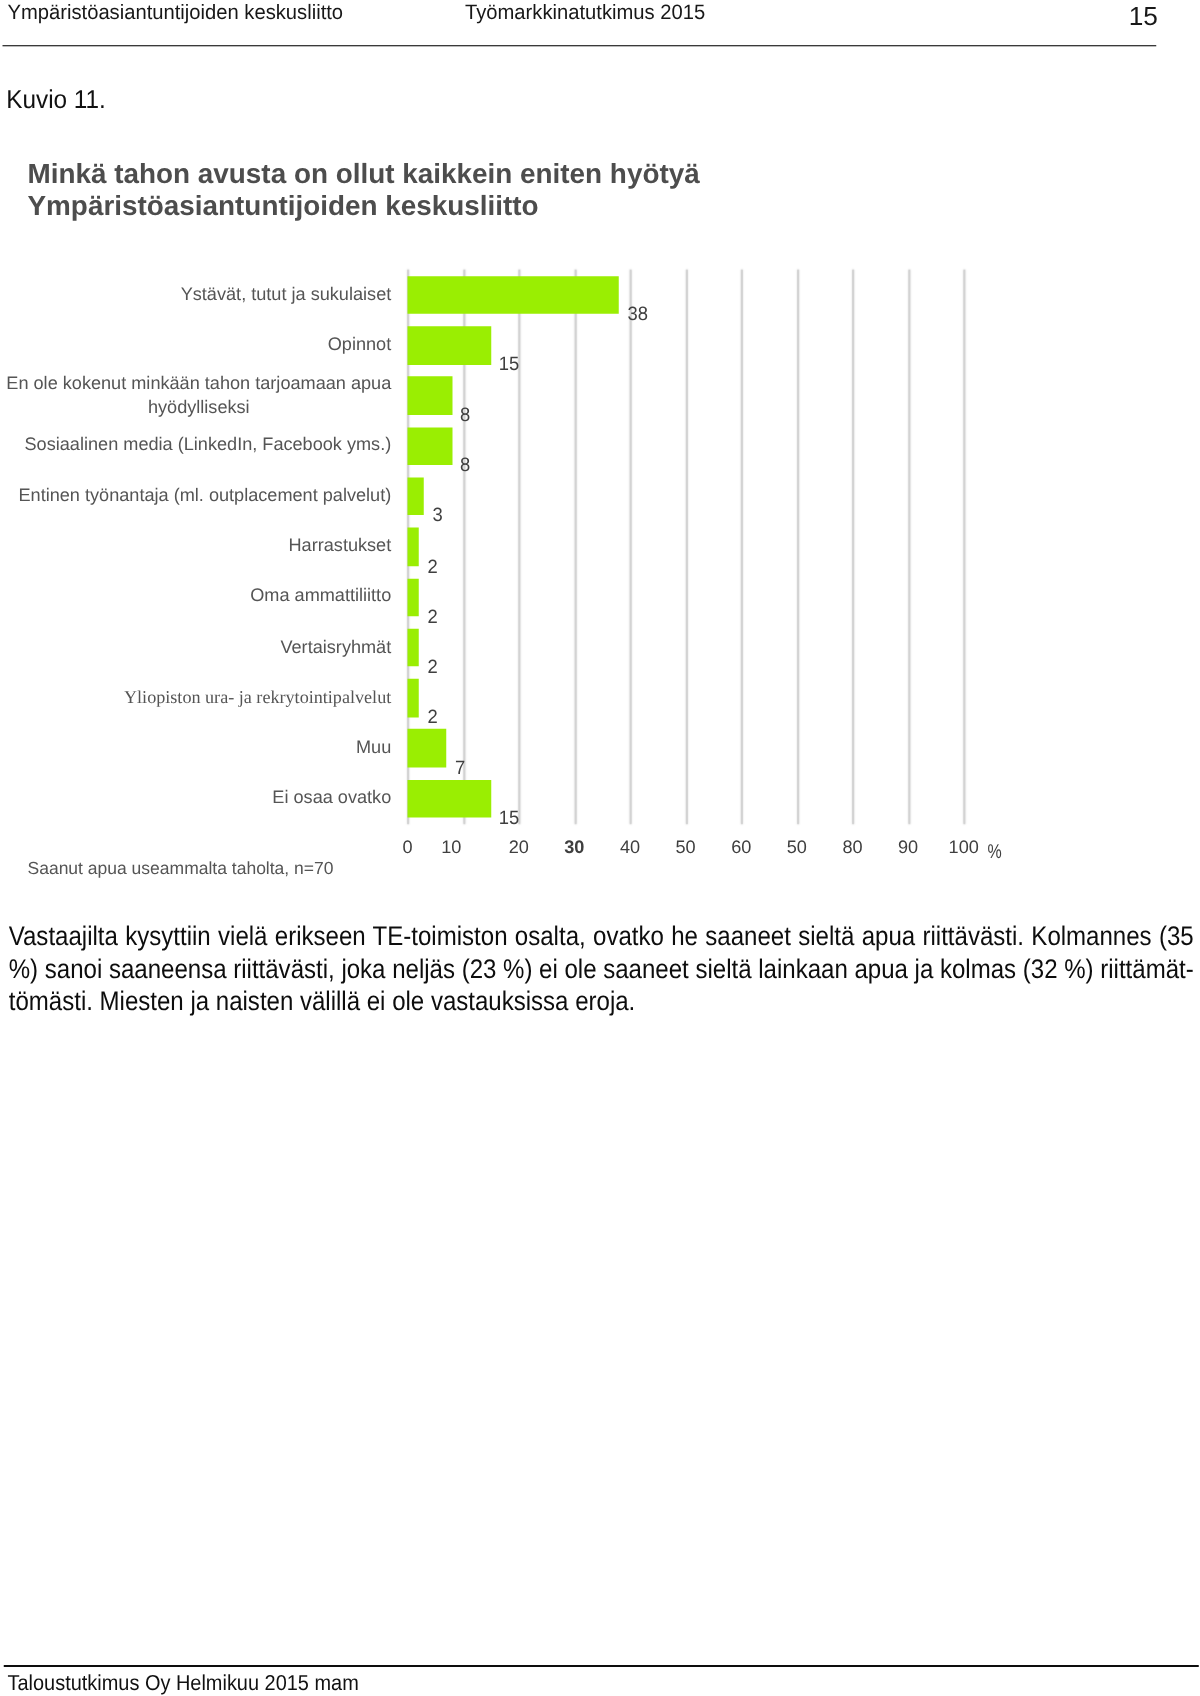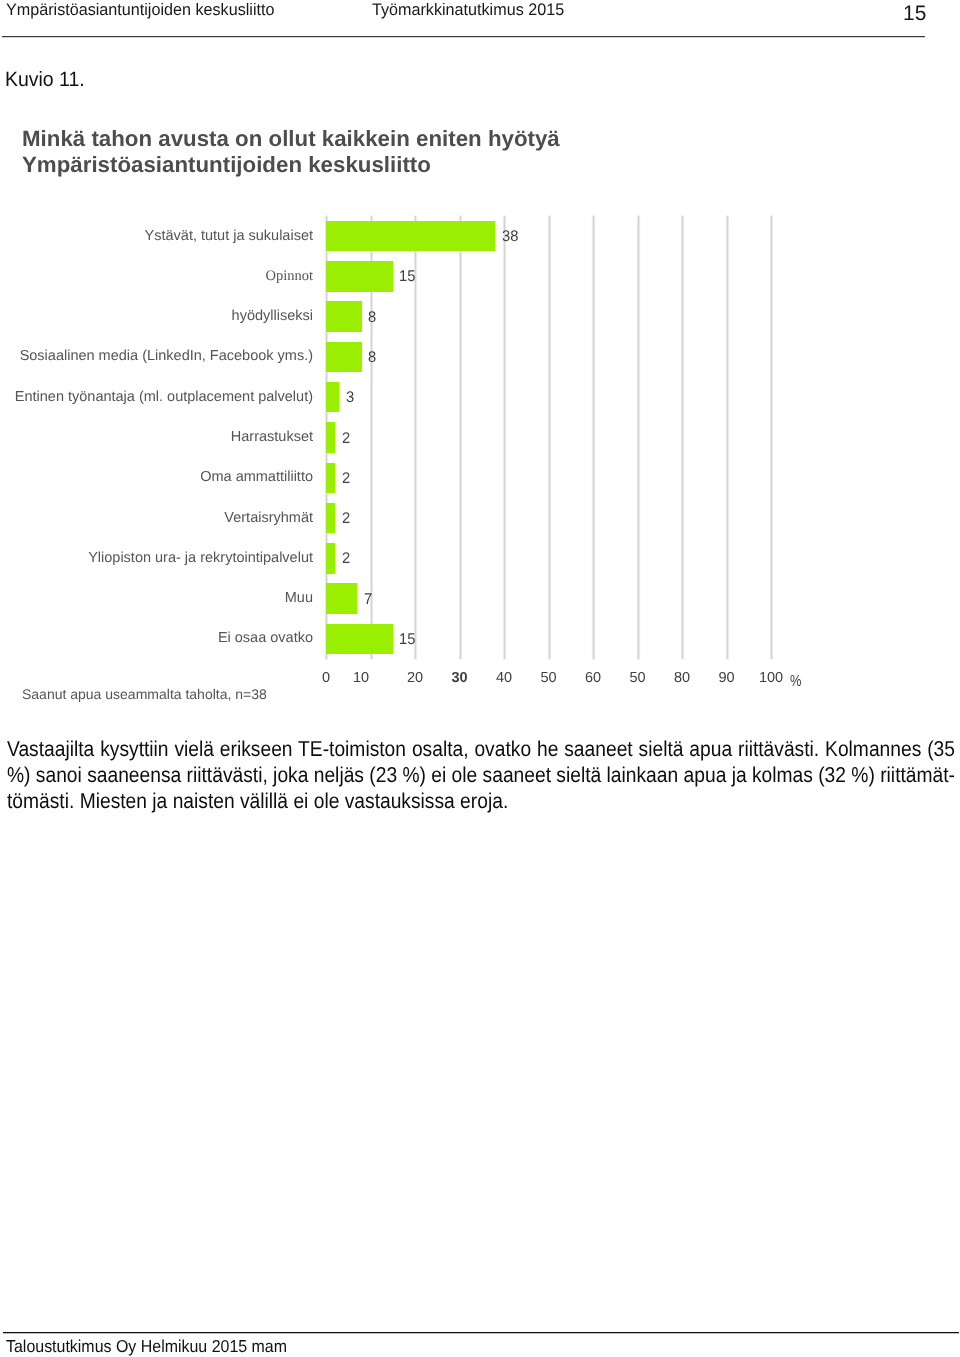--- a/index.html
+++ b/index.html
@@ -23,21 +23,21 @@
          transform:scaleX(0.945);transform-origin:left top;}
 
   
   .chart{position:absolute;left:0;top:0;width:960px;height:710px;}
   .chart-title{position:absolute;left:22px;top:126px;width:800px;font-size:22.2px;line-height:25.8px;font-weight:bold;color:#4d4d4d;
                transform:scaleX(1.005);transform-origin:left top;}
   .plot{position:absolute;left:326px;top:216px;width:445px;height:443px;}
   .gridline{position:absolute;top:0;width:1px;height:443px;background:#d3d3d3;
             box-shadow:0 0 1.2px 0.35px rgba(190,190,190,0.85);}
   .bar{position:absolute;height:30.5px;background:#9AEE02;}
-  .barval{position:absolute;font-size:15.5px;color:#3f3f3f;height:30.5px;display:flex;align-items:center;white-space:nowrap;margin-top:1px;
+  .barval{position:absolute;font-size:15.5px;color:#3f3f3f;height:30.5px;display:flex;align-items:center;white-space:nowrap;margin-top:16px;
           transform:scaleX(0.95);transform-origin:left center;}
   .catlabel{position:absolute;right:458px;width:340px;font-size:14.5px;color:#555;line-height:19px;
             display:flex;align-items:center;justify-content:flex-end;}
   .catlabel > span{display:inline-block;text-align:center;}
   .xtick{position:absolute;top:453.5px;font-size:14.5px;color:#3f3f3f;text-align:center;white-space:nowrap;
          transform:translateX(-50%);}
   .pct{position:absolute;left:790px;top:674px;font-size:16px;line-height:16px;color:#3f3f3f;
        transform:scaleX(0.8);transform-origin:left top;}
   .note{position:absolute;left:22px;top:686px;font-size:14px;line-height:17px;color:#555;}
 
@@ -98,27 +98,28 @@
         <div class="barval" style="left: 175.7px; top: 4.88636px;">38</div>
         <div class="catlabel" style="top: 0px; height: 40.2727px;">
           <span>
             <span style="display: block; white-space: nowrap;">Ystävät, tutut ja sukulaiset</span>
           </span>
         </div>
         <div class="bar" style="left: 0px; top: 45.1591px; width: 66.75px; background: rgb(154, 238, 2);"></div>
         <div class="barval" style="left: 73.35px; top: 45.1591px;">15</div>
         <div class="catlabel" style="top: 40.2727px; height: 40.2727px;">
           <span>
-            <span style="display: block; white-space: nowrap; font-family: Liberation Serif, serif;">Opinnot</span>
+            <span style="display: block; white-space: nowrap;">Opinnot</span>
           </span>
         </div>
         <div class="bar" style="left: 0px; top: 85.4318px; width: 35.6px; background: rgb(154, 238, 2);"></div>
         <div class="barval" style="left: 42.2px; top: 85.4318px;">8</div>
         <div class="catlabel" style="top: 80.5455px; height: 40.2727px;">
           <span>
+            <span style="display: block; white-space: nowrap;">En ole kokenut minkään tahon tarjoamaan apua</span>
             <span style="display: block; white-space: nowrap;">hyödylliseksi</span>
           </span>
         </div>
         <div class="bar" style="left: 0px; top: 125.705px; width: 35.6px; background: rgb(154, 238, 2);"></div>
         <div class="barval" style="left: 42.2px; top: 125.705px;">8</div>
         <div class="catlabel" style="top: 120.818px; height: 40.2727px;">
           <span>
             <span style="display: block; white-space: nowrap;">Sosiaalinen media (LinkedIn, Facebook yms.)</span>
           </span>
         </div>
@@ -147,40 +148,40 @@
         <div class="barval" style="left: 15.5px; top: 286.795px;">2</div>
         <div class="catlabel" style="top: 281.909px; height: 40.2727px;">
           <span>
             <span style="display: block; white-space: nowrap;">Vertaisryhmät</span>
           </span>
         </div>
         <div class="bar" style="left: 0px; top: 327.068px; width: 8.9px; background: rgb(154, 238, 2);"></div>
         <div class="barval" style="left: 15.5px; top: 327.068px;">2</div>
         <div class="catlabel" style="top: 322.182px; height: 40.2727px;">
           <span>
-            <span style="display: block; white-space: nowrap;">Yliopiston ura- ja rekrytointipalvelut</span>
+            <span style="display: block; white-space: nowrap; font-family: Liberation Serif, serif;">Yliopiston ura- ja rekrytointipalvelut</span>
           </span>
         </div>
         <div class="bar" style="left: 0px; top: 367.341px; width: 31.15px; background: rgb(154, 238, 2);"></div>
         <div class="barval" style="left: 37.75px; top: 367.341px;">7</div>
         <div class="catlabel" style="top: 362.455px; height: 40.2727px;">
           <span>
             <span style="display: block; white-space: nowrap; text-align: right;">Muu</span>
           </span>
         </div>
         <div class="bar" style="left: 0px; top: 407.614px; width: 66.75px; background: rgb(154, 238, 2);"></div>
         <div class="barval" style="left: 73.35px; top: 407.614px;">15</div>
         <div class="catlabel" style="top: 402.727px; height: 40.2727px;">
           <span>
             <span style="display: block; white-space: nowrap;">Ei osaa ovatko</span>
           </span>
         </div>
       </div>
     <div class="pct">%</div>
-    <div class="note">Saanut apua useammalta taholta, n=38</div>
+    <div class="note">Saanut apua useammalta taholta, n=70</div>
   </div>
 
   <div class="body">
       <span class="ln j">Vastaajilta kysyttiin vielä erikseen TE-toimiston osalta, ovatko he saaneet sieltä apua riittävästi. Kolmannes (35</span>
       <span class="ln j">%) sanoi saaneensa riittävästi, joka neljäs (23 %) ei ole saaneet sieltä lainkaan apua ja kolmas (32 %) riittämät-</span>
       <span class="ln">tömästi. Miesten ja naisten välillä ei ole vastauksissa eroja.</span>
     </div>
 
   <div class="ftr-rule"></div>
   <div class="ftr-left">Taloustutkimus Oy Helmikuu 2015 mam</div>

